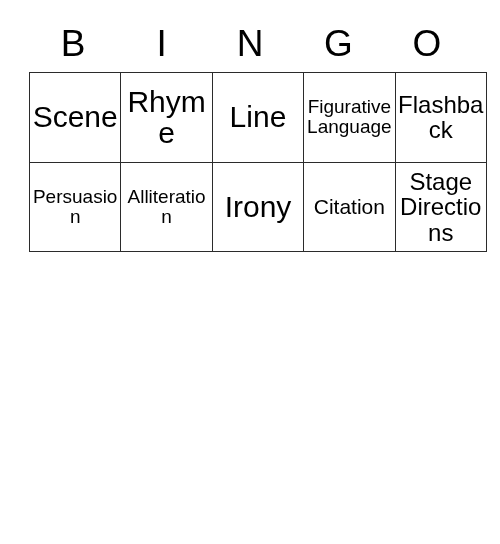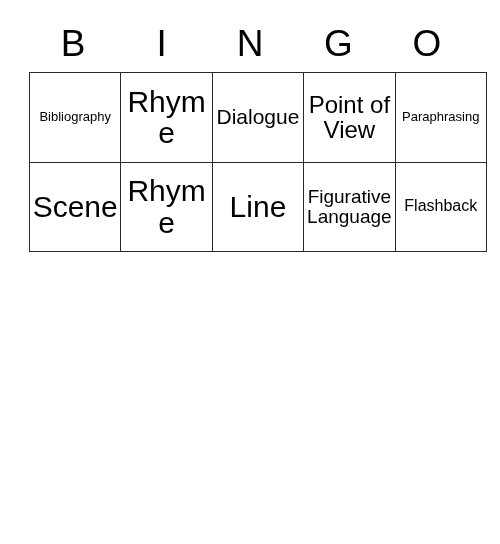--- a/index.html
+++ b/index.html
@@ -58,50 +58,50 @@
     vertical-align: middle;
     color: #000000;
     overflow: hidden;
     line-height: 1.06;
     word-wrap: break-word;
   }
 
   
   .fs-xs  { font-size: 13px; }
   .fs-s   { font-size: 19px; }
-  .fs-m   { font-size: 16px; }
+  .fs-m   { font-size: 24px; }
   .fs-l   { font-size: 21px; }
   .fs-xl  { font-size: 24px; }
   .fs-xxl { font-size: 30px; }
 </style>
 </head>
 <body>
 
 <div id="card">
 
   <div id="header-row">
     <div class="header-letter">B</div>
     <div class="header-letter">I</div>
     <div class="header-letter">N</div>
     <div class="header-letter">G</div>
     <div class="header-letter">O</div>
   </div>
 
   <table id="grid">
     <tbody>
       <tr>
-        <td class="cell fs-xs">Bibliography</td>
-        <td class="cell fs-xxl">Rhyme</td>
-        <td class="cell fs-l">Dialogue</td>
-        <td class="cell fs-xl">Point of View</td>
-        <td class="cell fs-xs">Paraphrasing</td>
-      </tr>
-      <tr>
         <td class="cell fs-xxl">Scene</td>
         <td class="cell fs-xxl">Rhyme</td>
         <td class="cell fs-xxl">Line</td>
         <td class="cell fs-s">Figurative Language</td>
         <td class="cell fs-m">Flashback</td>
+      </tr>
+      <tr>
+        <td class="cell fs-s">Persuasion</td>
+        <td class="cell fs-s">Alliteration</td>
+        <td class="cell fs-xxl">Irony</td>
+        <td class="cell fs-l">Citation</td>
+        <td class="cell fs-m">Stage Directions</td>
       </tr>
     </tbody>
   </table>
 
 </div>
 
 </body></html>

